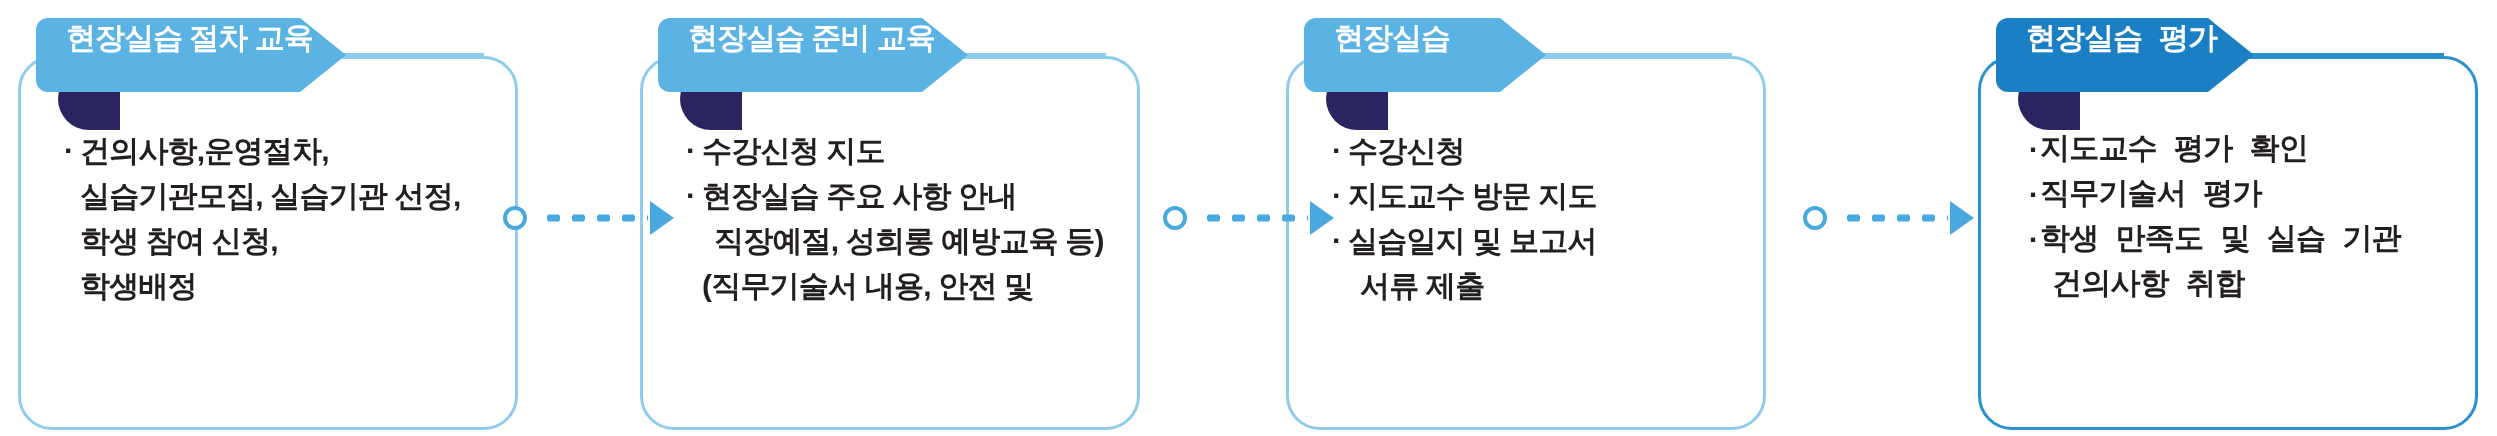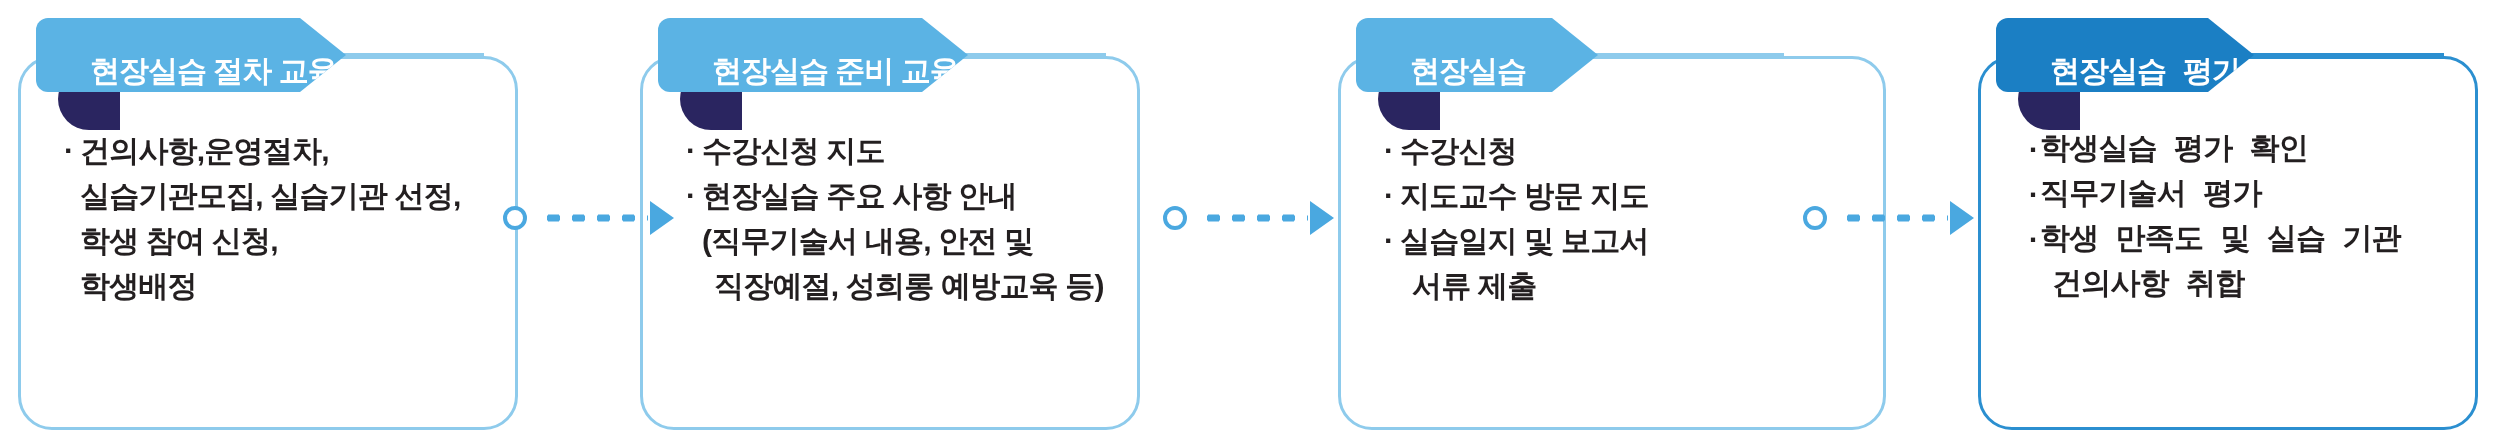--- a/index.html
+++ b/index.html
@@ -34,22 +34,22 @@
   }
 
   
   .card-header{
     position:absolute;
     left:18px;top:18px;
     height:74px;
     background:var(--hd);
     border-radius:12px 0 0 12px;
     z-index:3;
-    display:flex;align-items:flex-end;
-    padding-left:54px;
+    display:flex;align-items:flex-start;
+    padding-left:30px;
     box-sizing:border-box;
     clip-path:polygon(0 0, calc(100% - 46px) 0, 100% 50%, calc(100% - 46px) 100%, 0 100%);
   }
   .card-header .htxt{
     color:#ffffff;
     font-size:30px;
     font-weight:bold;
     letter-spacing:-1px;
     white-space:nowrap;
     padding-right:62px;
@@ -148,31 +148,31 @@
       </div>
       <div class="lines">
         <div class="line">
           <span class="dot">·</span>
           <span class="txt">수강신청 지도</span>
         </div>
         <div class="line">
           <span class="dot">·</span>
           <span class="txt">현장실습 주요 사항 안내</span>
         </div>
+        <div class="line ind">
+          <span class="dot blank">·</span>
+          <span class="txt">직장예절, 성희롱 예방교육 등)</span>
+        </div>
         <div class="line">
           <span class="dot blank">·</span>
           <span class="txt">(직무기술서 내용, 안전 및</span>
         </div>
-        <div class="line ind">
-          <span class="dot blank">·</span>
-          <span class="txt">직장예절, 성희롱 예방교육 등)</span>
-        </div>
-      </div>
-    </div>
-    <div class="card" style="left: 1338px; width: 548px; --hd: #5bb3e4; --bd: #8ecbec;">
+      </div>
+    </div>
+    <div class="card" style="left: 1286px; width: 480px; --hd: #5bb3e4; --bd: #8ecbec;">
       <div class="header-stub" style="left: 256px; width: 190px;"></div>
       <div class="navy-tab" style="left: 40px;"></div>
       <div class="card-body"></div>
       <div class="card-header" style="width: 242px;">
         <span class="htxt">현장실습</span>
       </div>
       <div class="lines">
         <div class="line">
           <span class="dot">·</span>
           <span class="txt">수강신청</span>
@@ -194,21 +194,21 @@
     <div class="card" style="left: 1978px; width: 500px; font-family: Liberation Mono, monospace; --hd: #1b7fc4; --bd: #2b8fd0;">
       <div class="header-stub" style="left: 272px; width: 194px;"></div>
       <div class="navy-tab" style="left: 40px;"></div>
       <div class="card-body"></div>
       <div class="card-header" style="width: 258px;">
         <span class="htxt">현장실습 평가</span>
       </div>
       <div class="lines">
         <div class="line">
           <span class="dot">·</span>
-          <span class="txt">학생실습 평가 확인</span>
+          <span class="txt">지도교수 평가 확인</span>
         </div>
         <div class="line">
           <span class="dot">·</span>
           <span class="txt">직무기술서 평가</span>
         </div>
         <div class="line">
           <span class="dot">·</span>
           <span class="txt">학생 만족도 및 실습 기관</span>
         </div>
         <div class="line ind">

